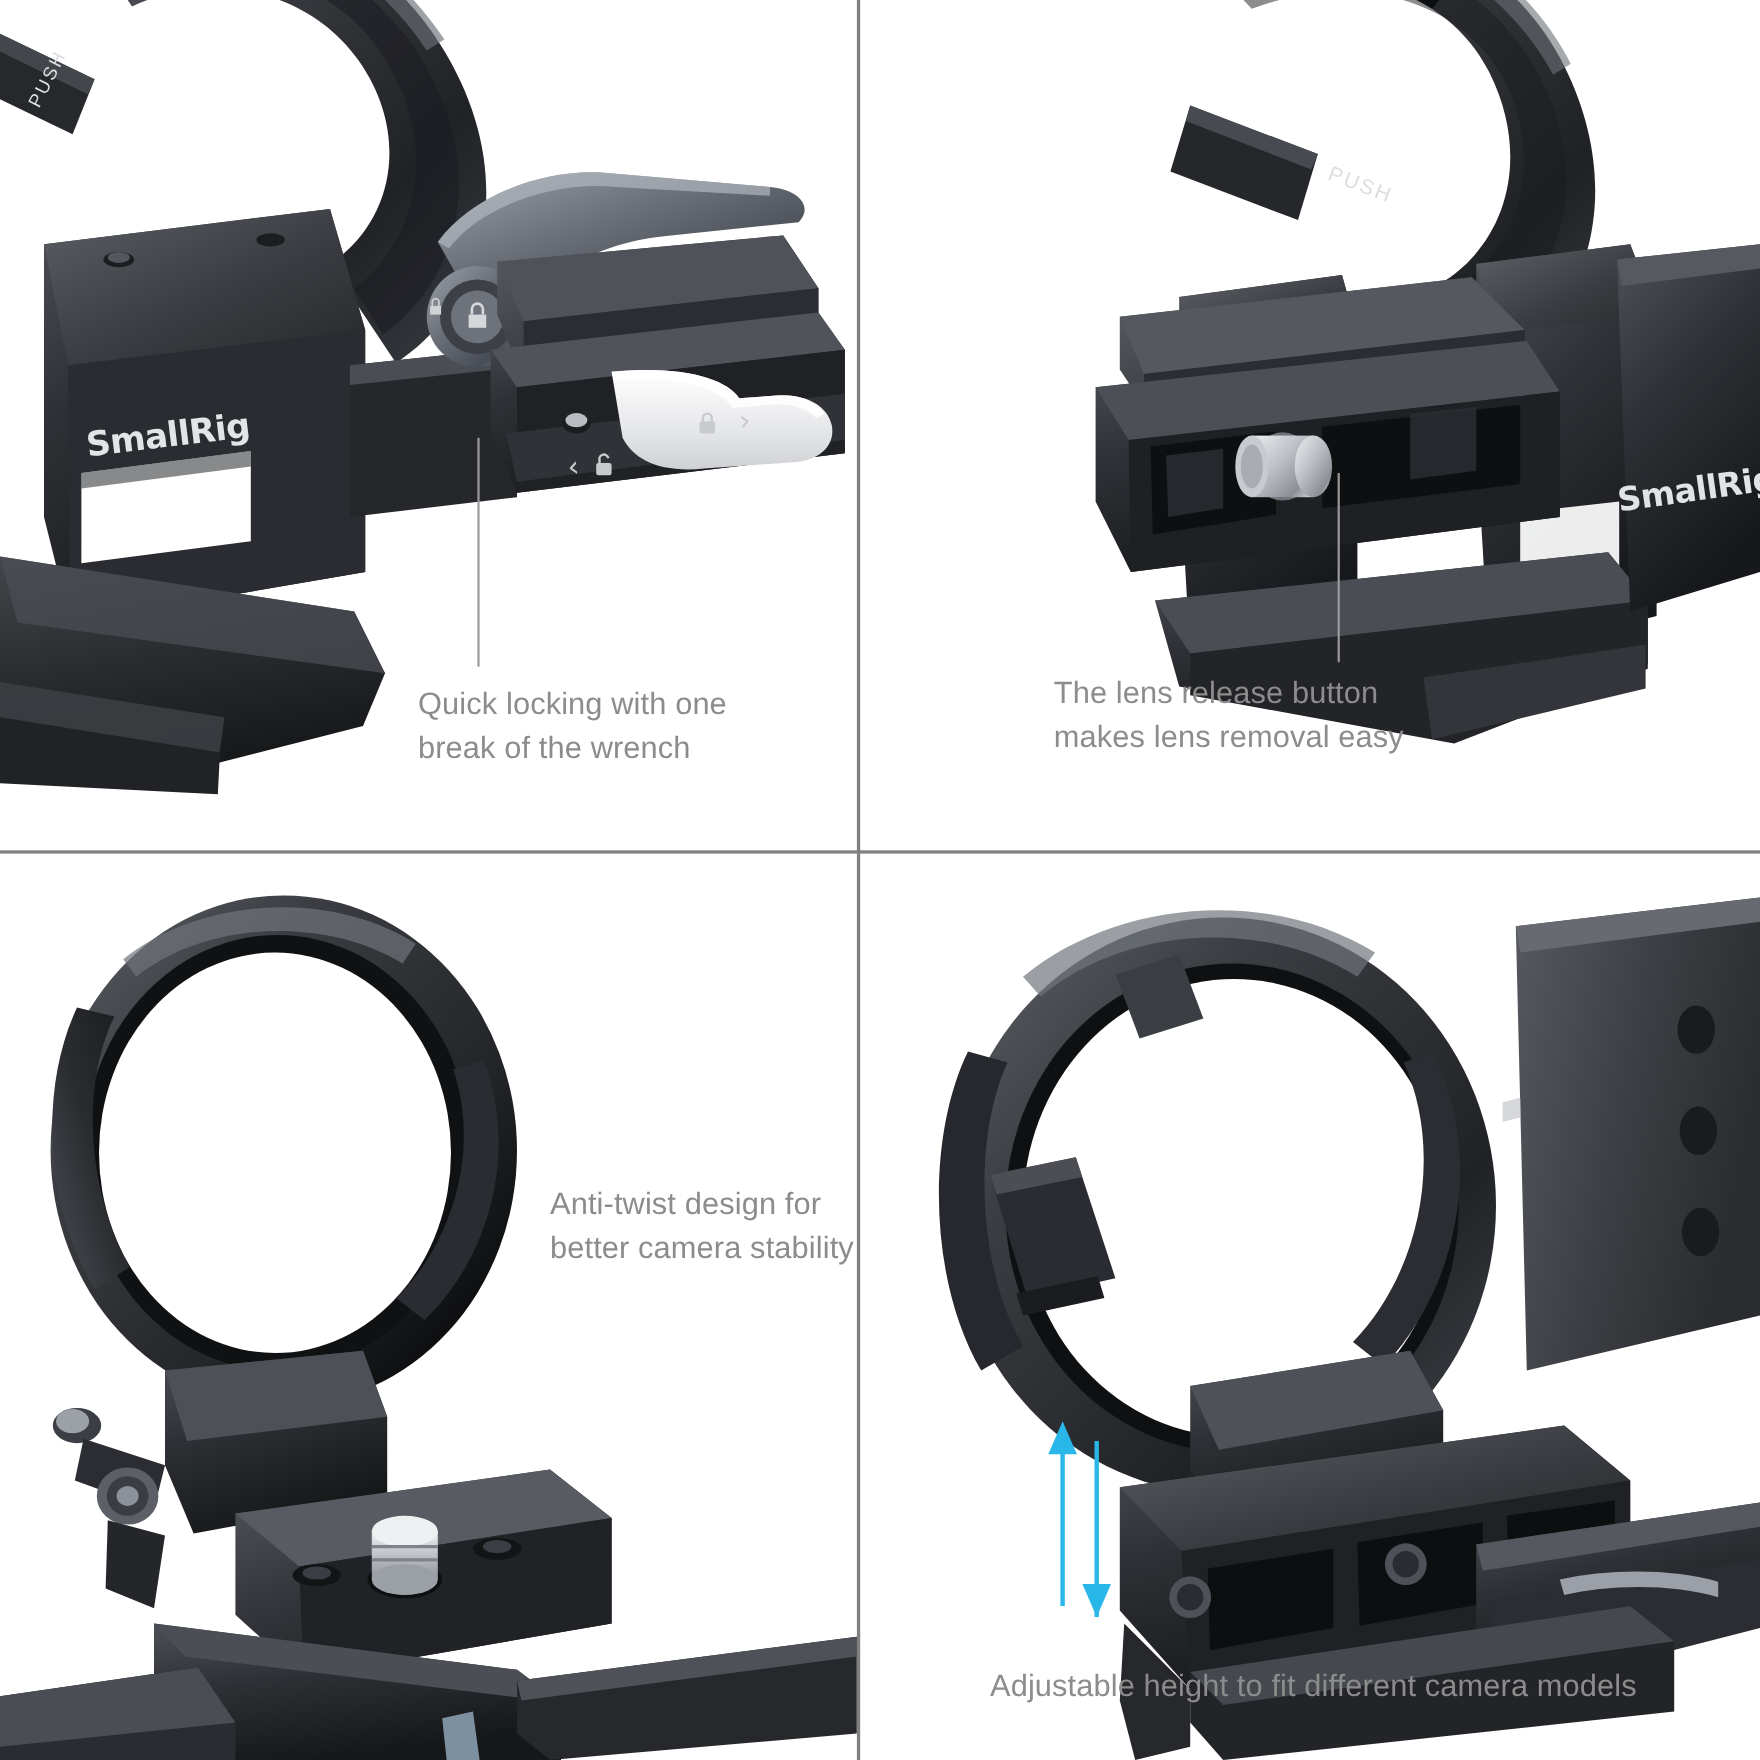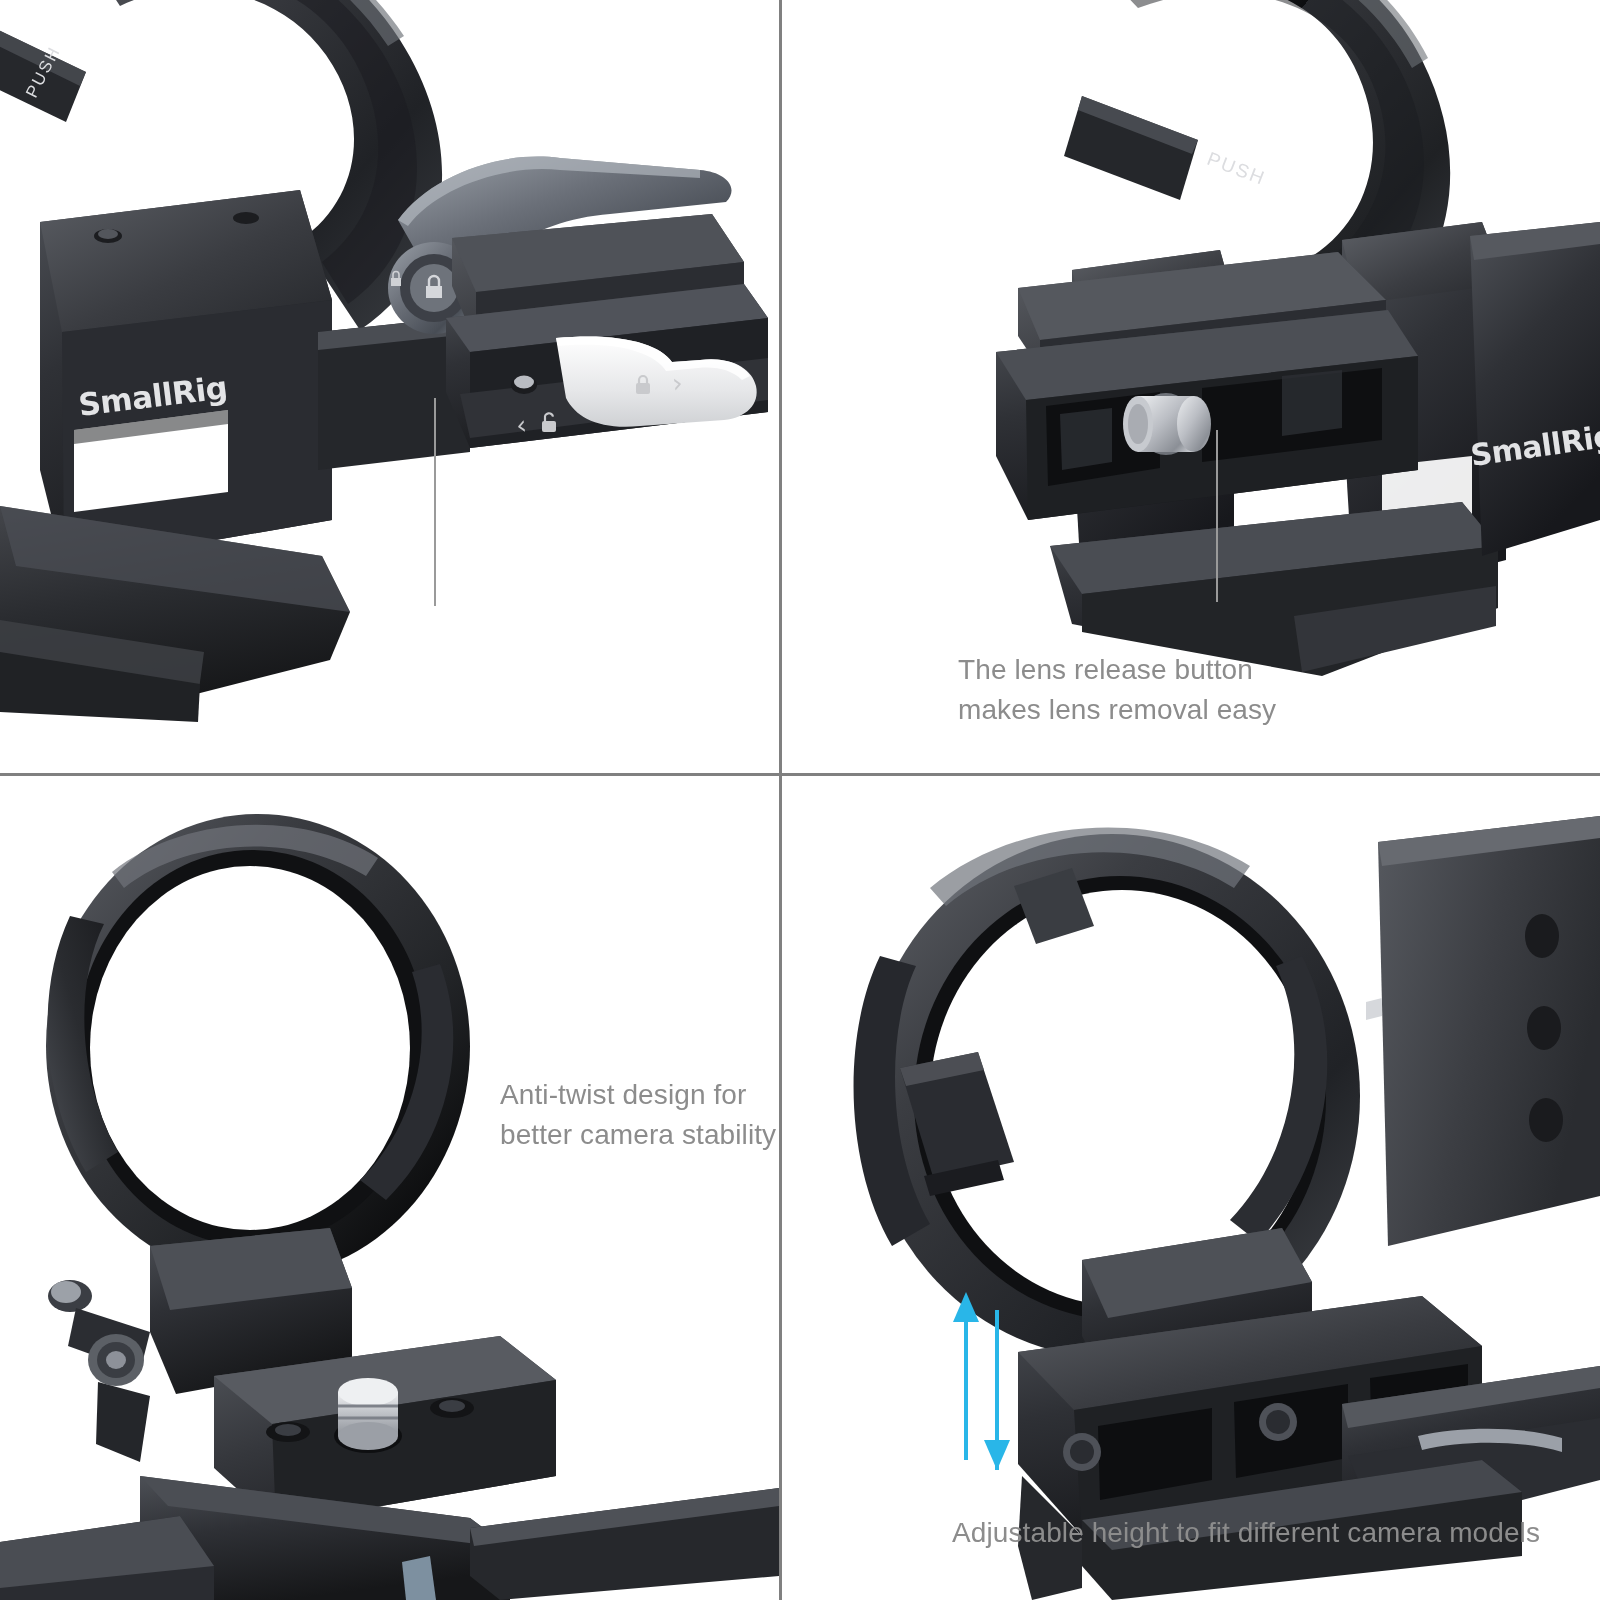--- a/index.html
+++ b/index.html
@@ -52,23 +52,23 @@
   .caption {
     position: absolute;
     color: #8c8c8c;
     font-size: 28px;
     line-height: 1.42;
     font-weight: 400;
     letter-spacing: 0.1px;
     white-space: pre-line;
   }
   .caption-tl { left: 380px; top: 620px; width: 340px; }
-  .caption-tr { left: 176px; top: 610px; width: 340px; margin-top: 40px; }
+  .caption-tr { left: 176px; top: 610px; width: 340px; }
   .caption-bl { left: 500px; top: 1063px; width: 300px; margin-top: 12px; }
-  .caption-br { left: 118px; top: 1513px; width: 700px; text-align: right; }
+  .caption-br { left: 118px; top: 1513px; width: 700px; text-align: left; }
 
   
   .leader {
     position: absolute;
     background: #9a9a9a;
     width: 2px;
   }
   .leader-tl { left: 434px; top: 398px; height: 208px; }
   .leader-tr { left: 1216px; top: 430px; height: 172px; }
 
@@ -251,20 +251,22 @@
     <div class="glyph" style="left:634px; top:374px;">
       <svg width="18" height="22" viewBox="0 0 18 22">
         <rect x="2" y="9" width="14" height="11" rx="2" fill="#c9cacd"></rect>
         <path d="M 5,9 V 6 a4,4 0 0 1 8,0 v3" fill="none" stroke="#c9cacd" stroke-width="2.2"></path>
       </svg>
     </div>
     <div class="glyph" style="left:672px; top:368px; font-size:26px; transform:rotate(-7deg);">›</div>
   </div>
 
   <div class="leader leader-tl"></div>
+  <div class="caption caption-tl">Quick locking with one
+break of the wrench</div>
 
   <div class="quad quad-tr">
 
     <svg width="818" height="773" viewBox="0 0 818 773">
       <defs>
         <linearGradient id="trRing" x1="0" y1="0" x2="1" y2="1">
           <stop offset="0%" stop-color="#5c5f65"></stop>
           <stop offset="40%" stop-color="#343view6"></stop>
           <stop offset="40%" stop-color="#34363b"></stop>
           <stop offset="75%" stop-color="#1f2124"></stop>

